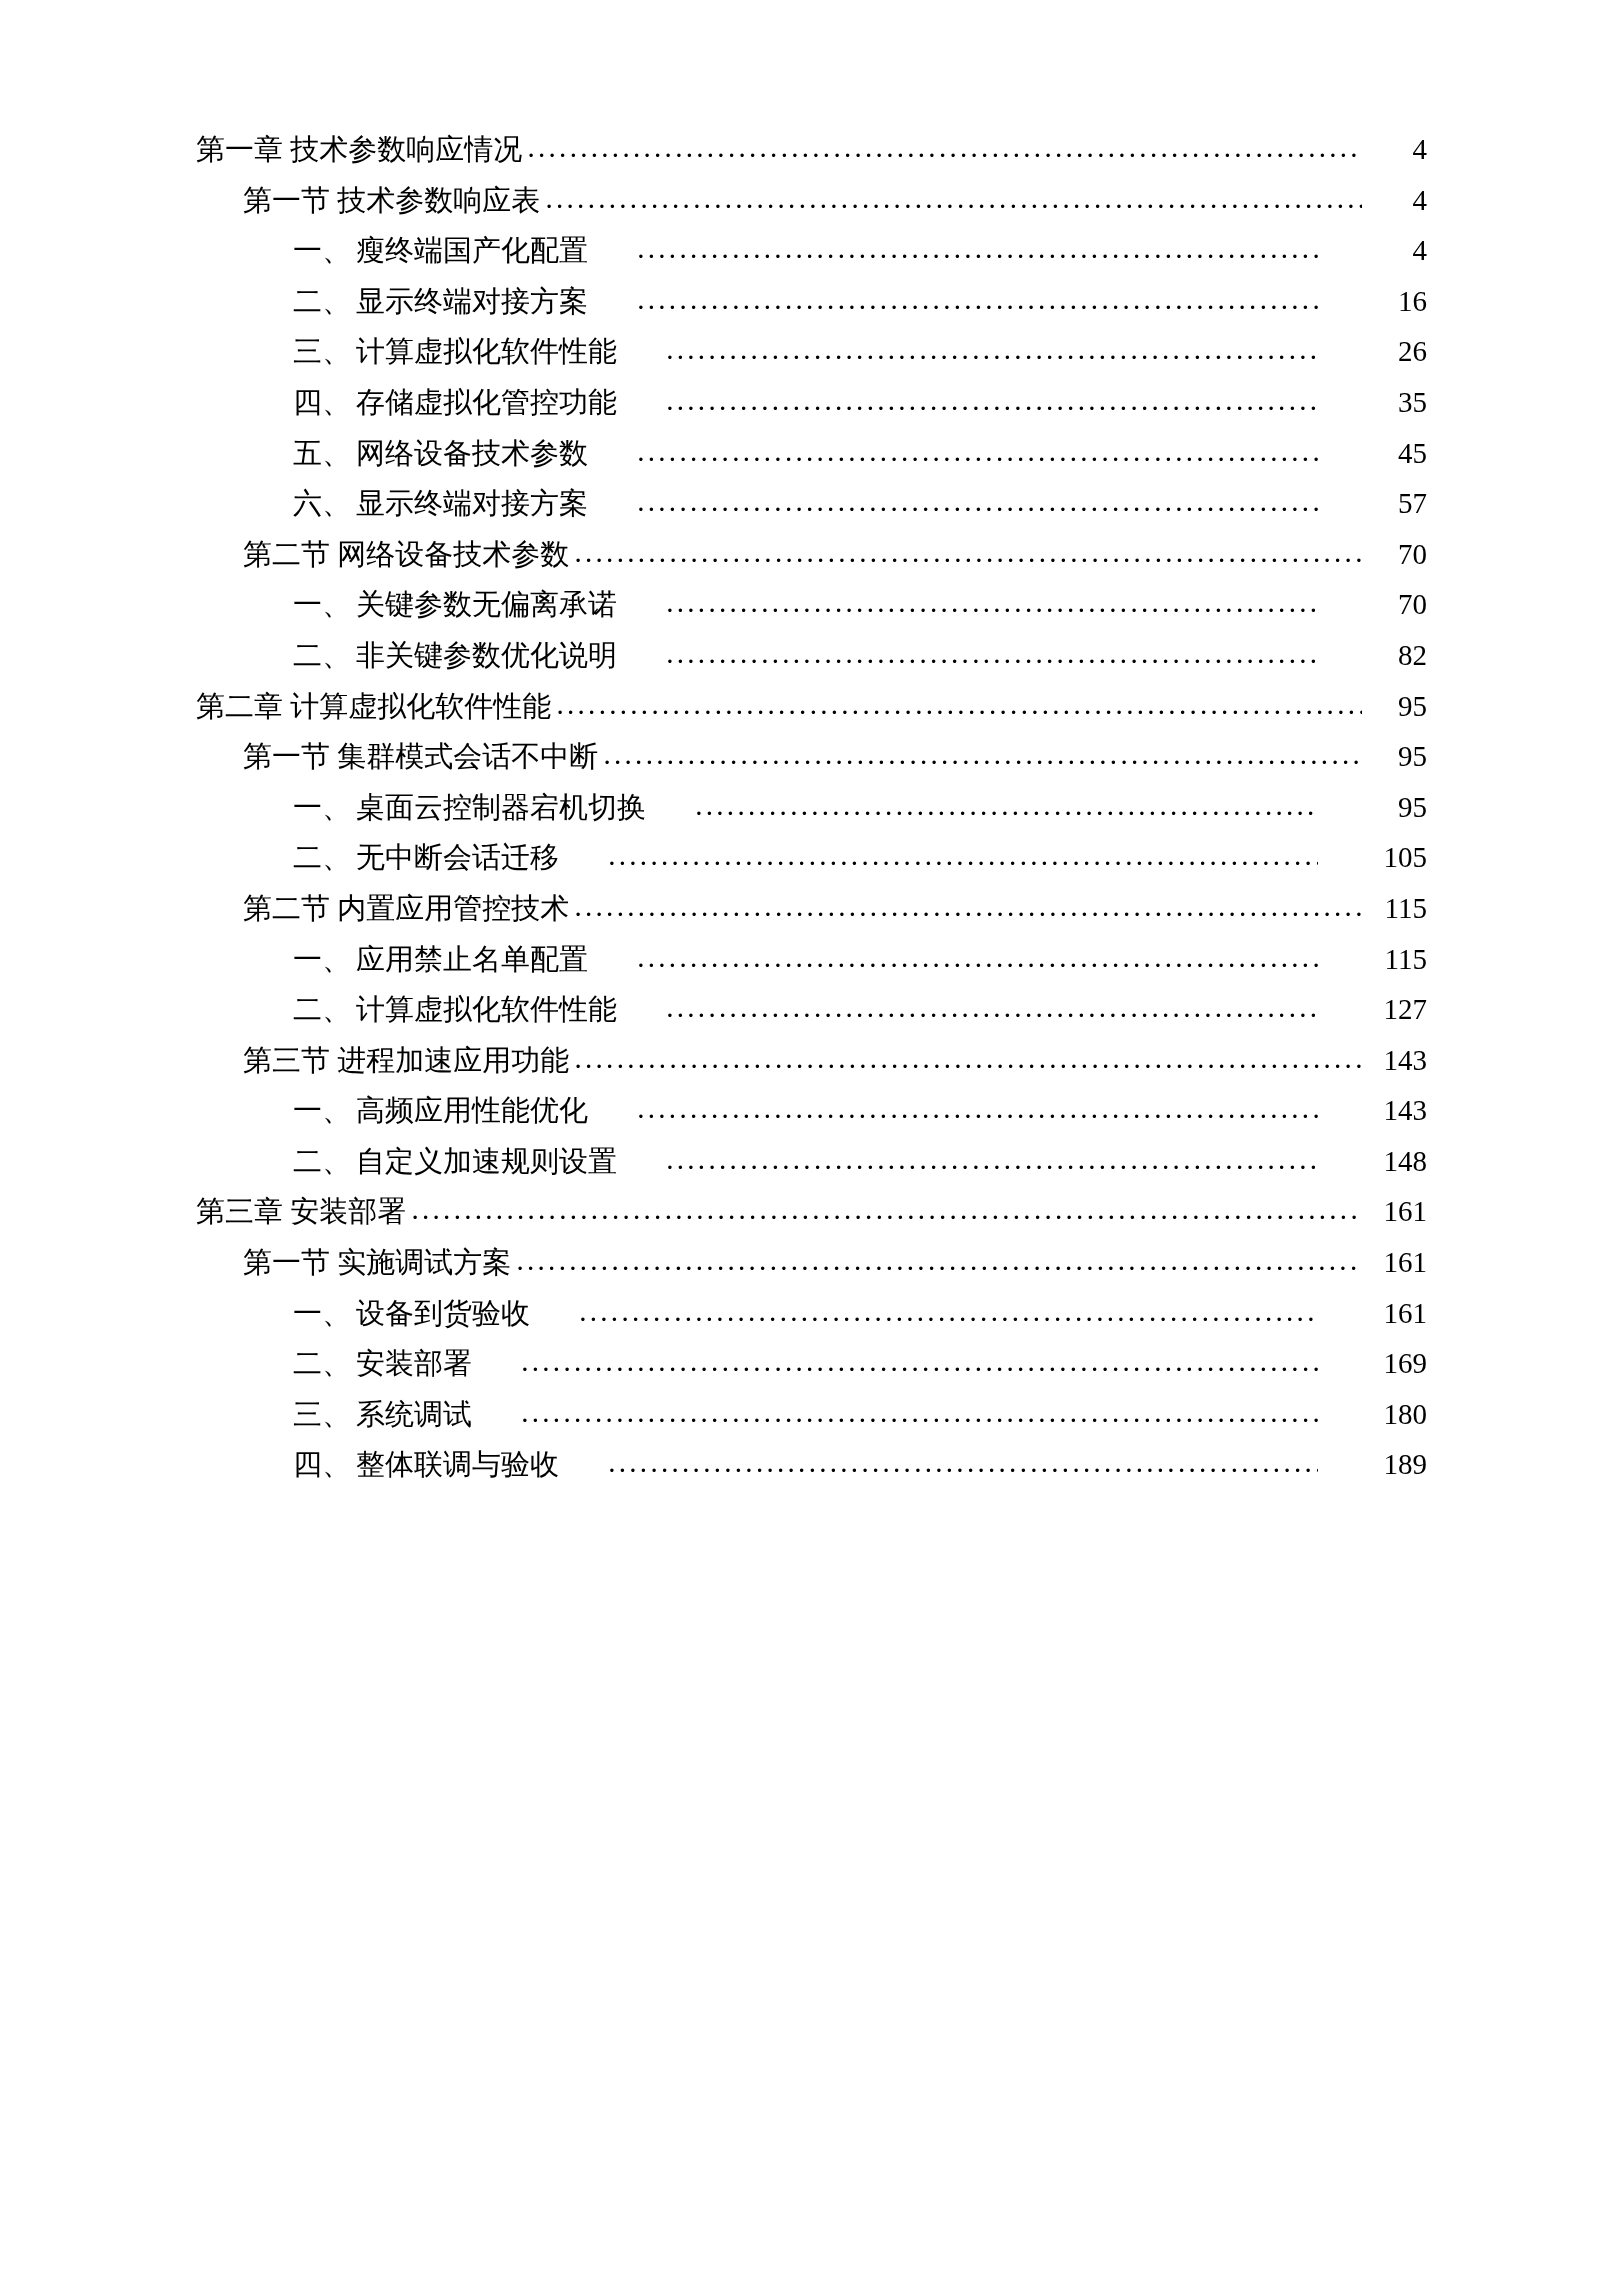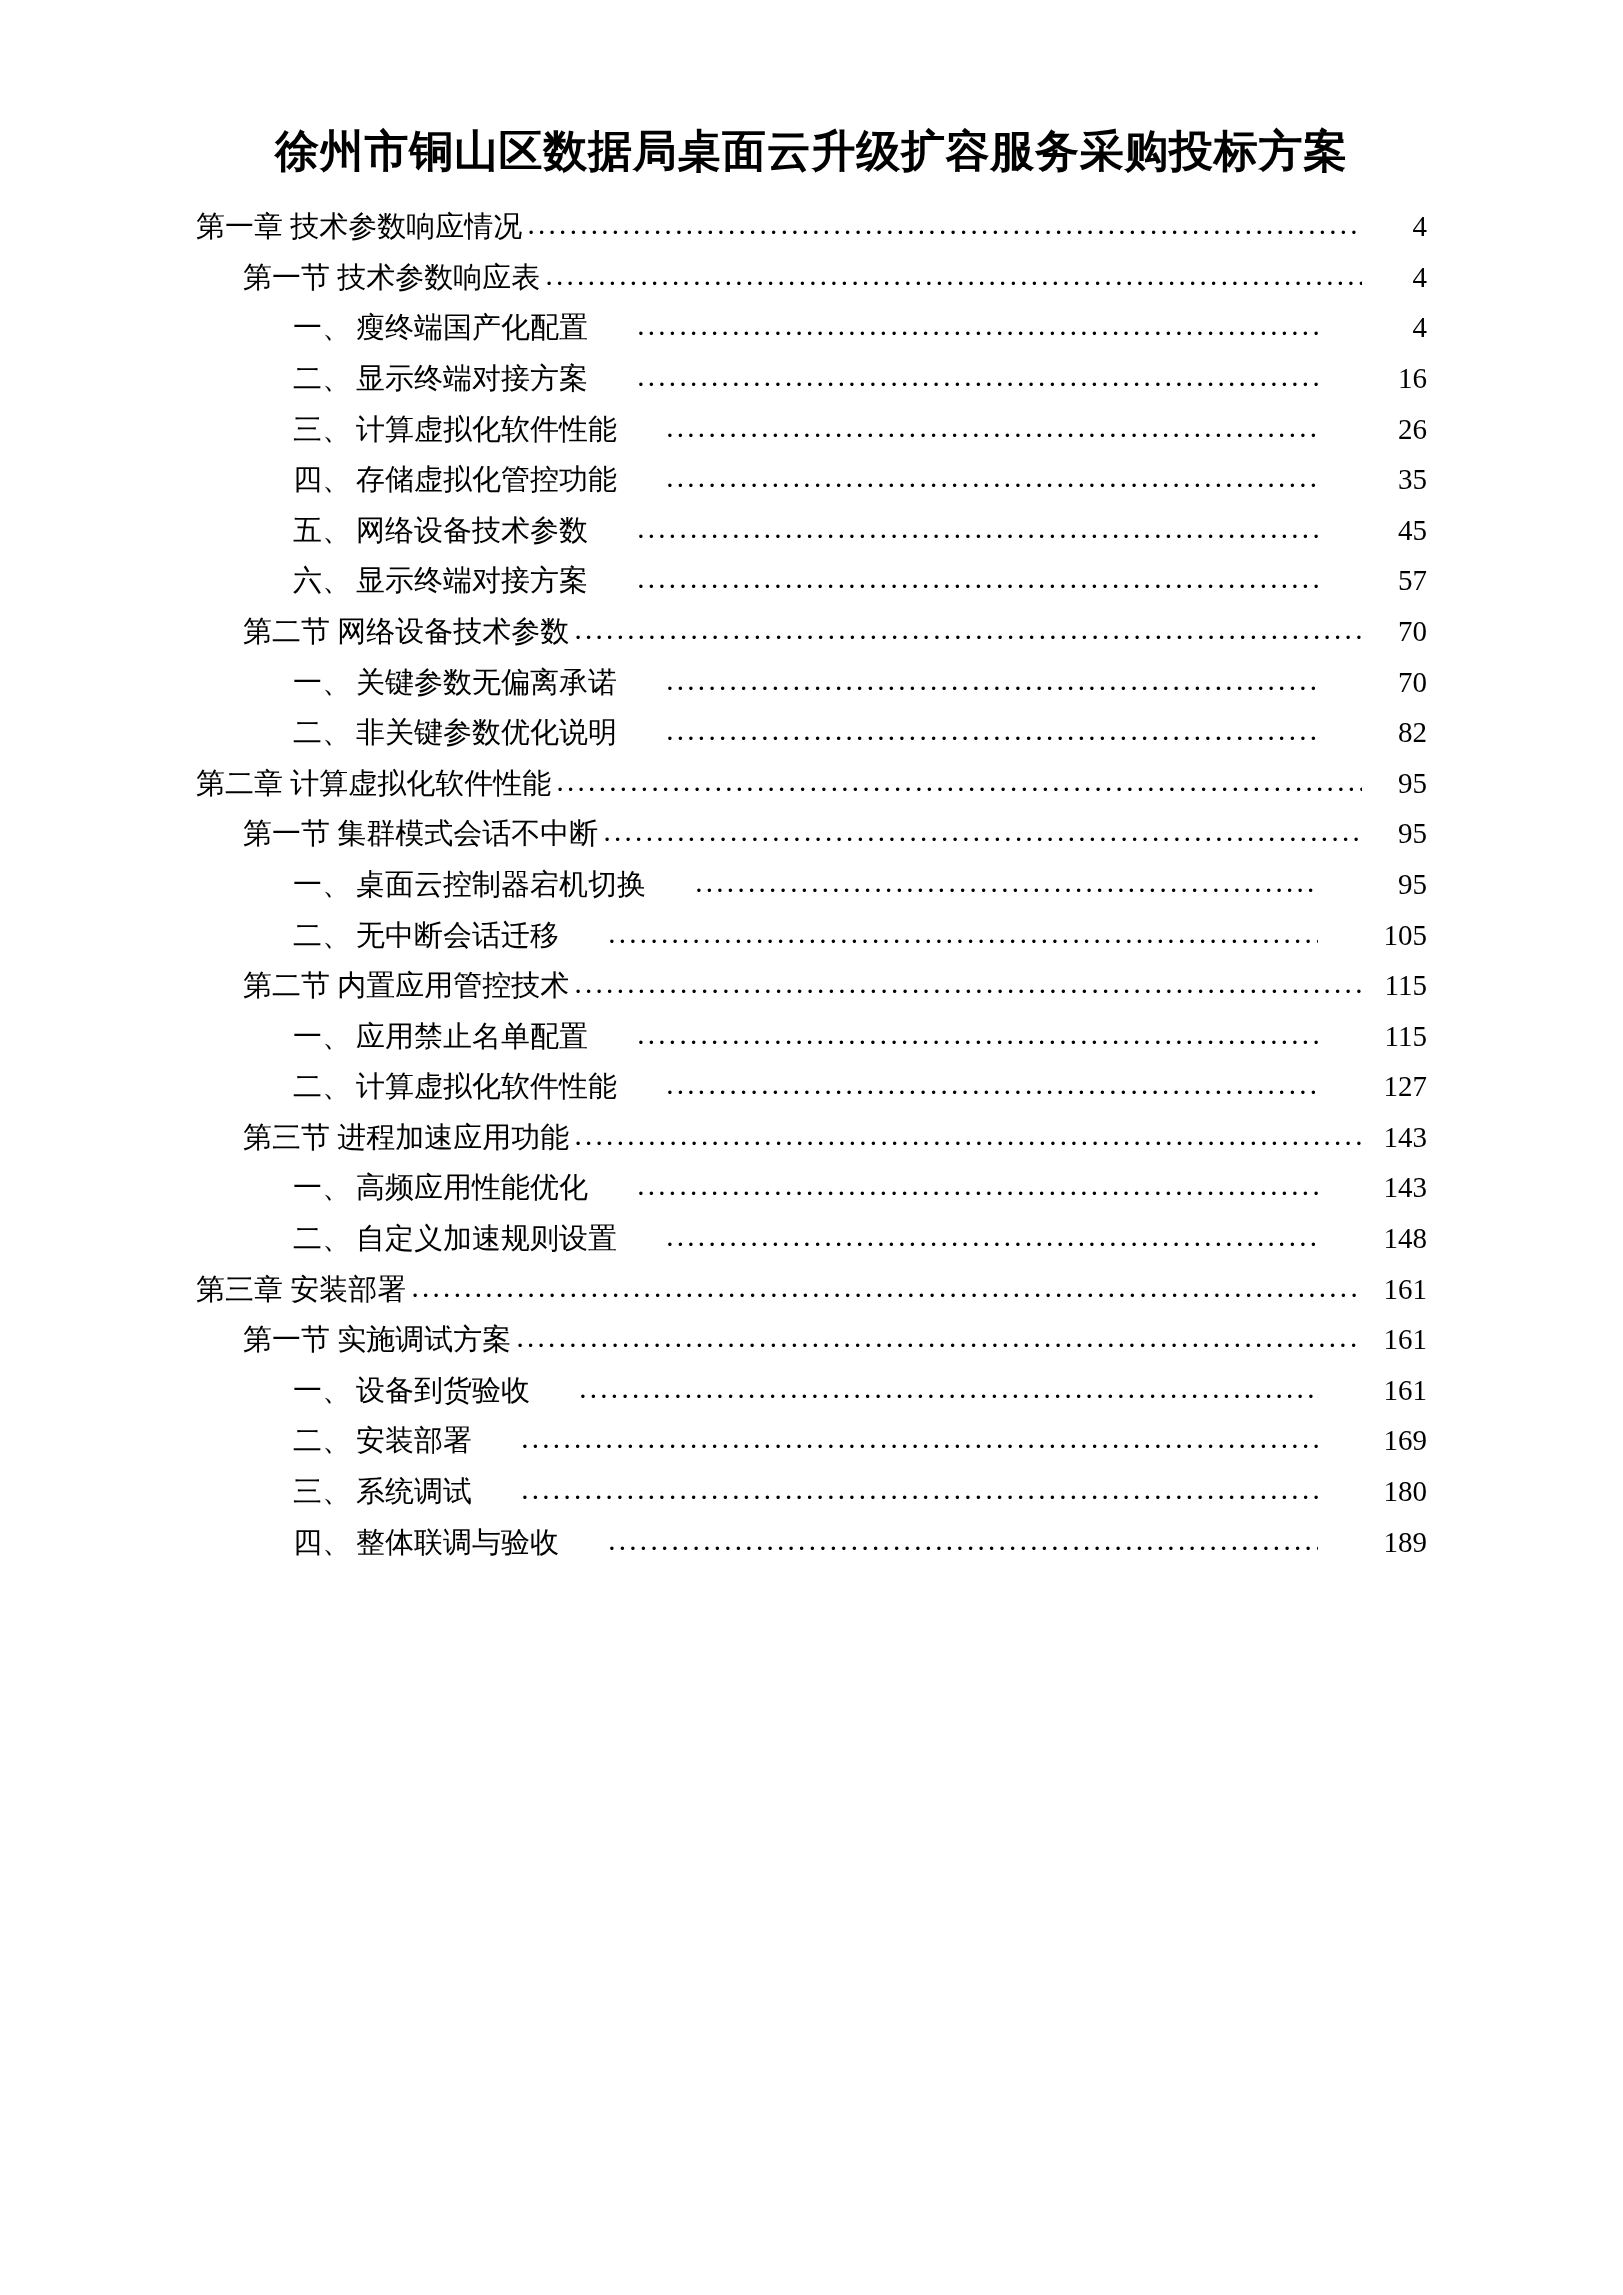--- a/index.html
+++ b/index.html
@@ -65,21 +65,20 @@
   .lvl-3 .label .num {
     display: inline-block;
     min-width: 63px;
   }
 </style>
 </head>
 <body>
 
 <div class="page">
 
-  <h1 class="doc-title">徐州市铜山区数据局桌面云升级扩容服务采购投标方案</h1>
 
   <div class="toc" id="toc-container">
       <div class="toc-entry lvl-1">
         <span class="label"><span class="num">第一章</span> <span class="txt">技术参数响应情况</span></span>
         <span class="leader">....................................................................................................................................................................................................................................................................</span>
         <span class="pageno">4</span>
       </div>
       <div class="toc-entry lvl-2">
         <span class="label"><span class="num">第一节</span> <span class="txt">技术参数响应表</span></span>
         <span class="leader">....................................................................................................................................................................................................................................................................</span>

